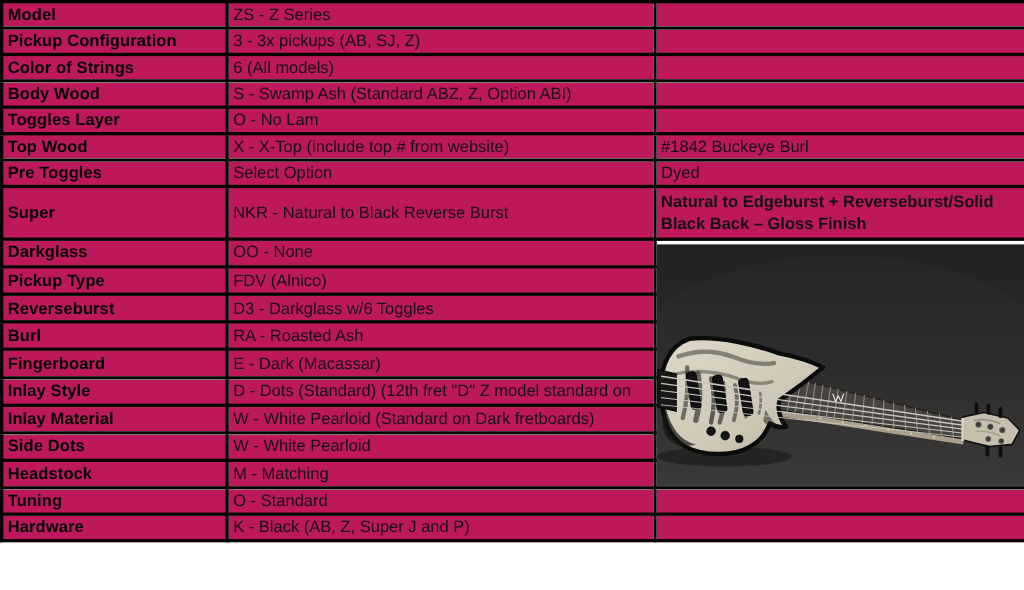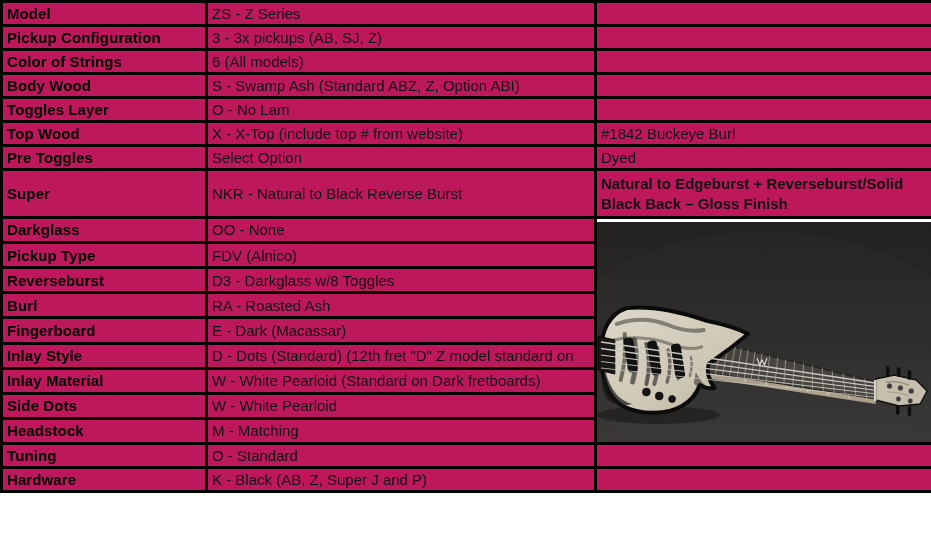--- a/index.html
+++ b/index.html
@@ -222,21 +222,21 @@
           </g>
         </svg>
       </td>
     </tr>
     <tr>
       <td class="label">Pickup Type</td>
       <td class="value">FDV (Alnico)</td>
     </tr>
     <tr>
       <td class="label">Reverseburst</td>
-      <td class="value">D3 - Darkglass w/8 Toggles</td>
+      <td class="value">D3 - Darkglass w/6 Toggles</td>
     </tr>
     <tr>
       <td class="label">Burl</td>
       <td class="value">RA - Roasted Ash</td>
     </tr>
     <tr>
       <td class="label">Fingerboard</td>
       <td class="value">E - Dark (Macassar)</td>
     </tr>
     <tr>

